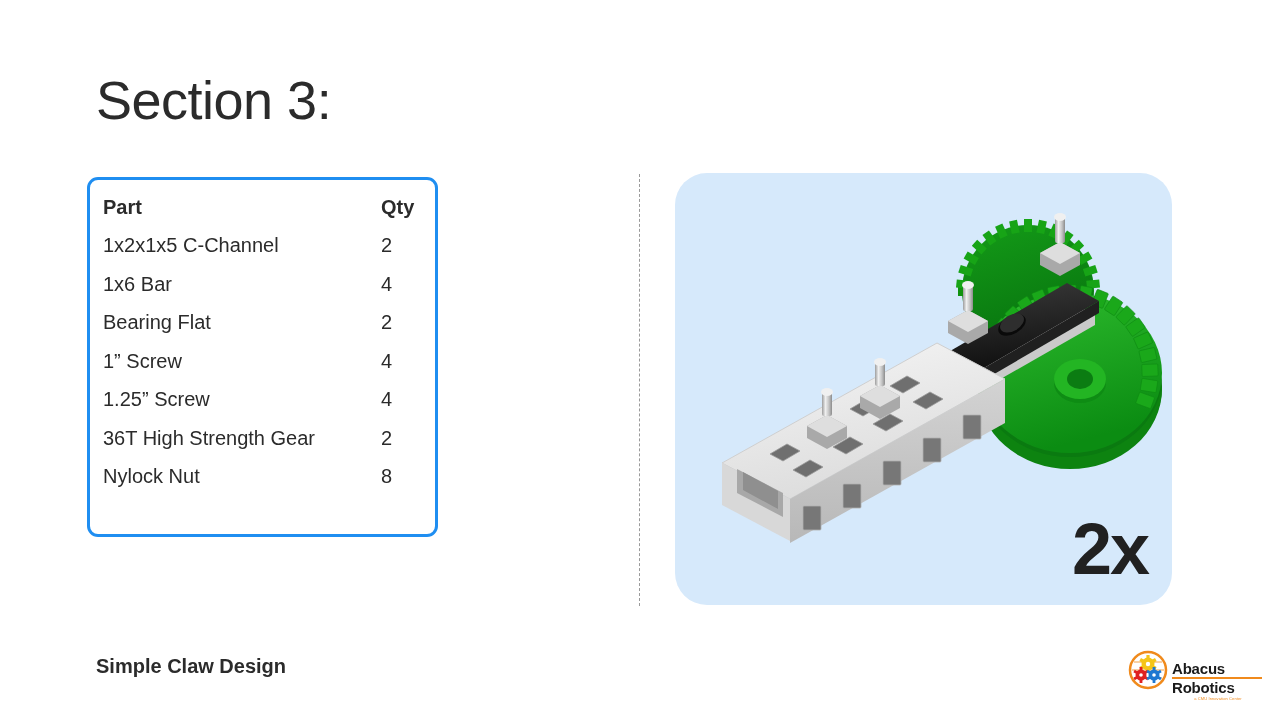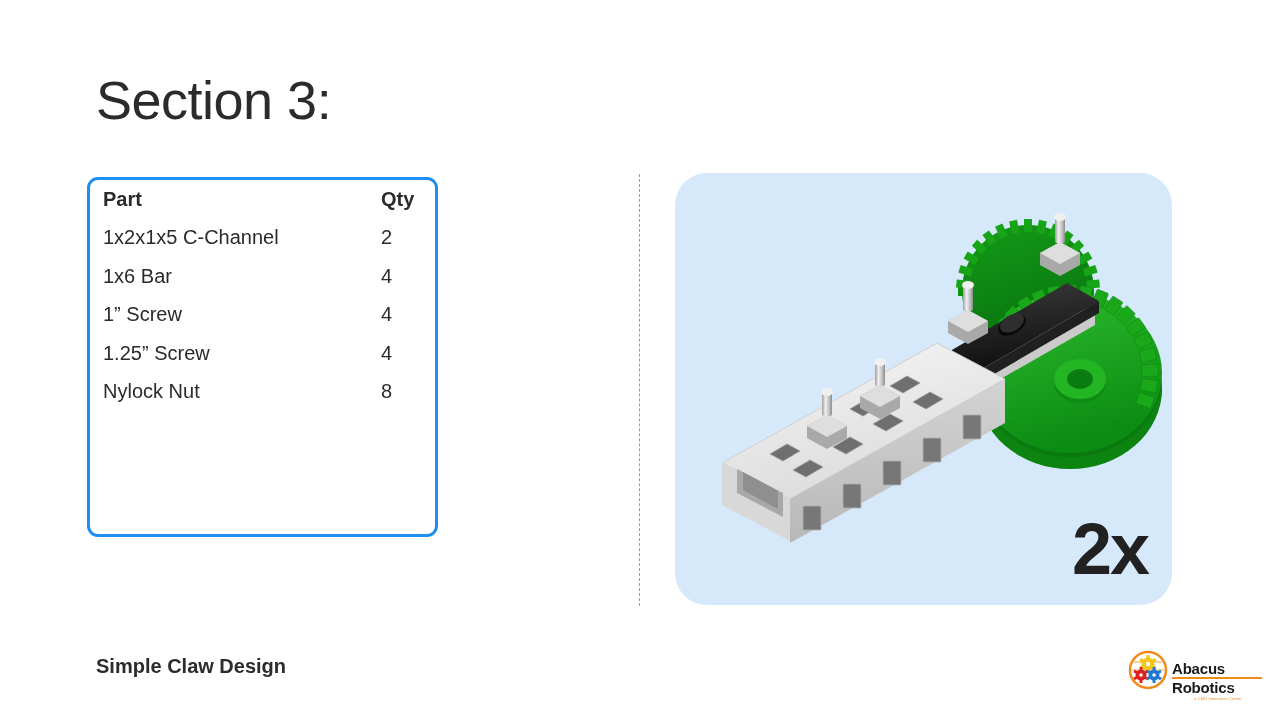--- a/index.html
+++ b/index.html
@@ -41,21 +41,21 @@
     width: 351px;
     height: 360px;
     border: 3px solid #1f8ef1;
     border-radius: 11px;
     box-sizing: border-box;
     background: #ffffff;
   }
   .parts-table {
     position: absolute;
     left: 0;
-    top: 0;
+    top: 8px;
     width: 100%;
     border-collapse: collapse;
     padding-left: 44px;
   }
   .parts-table th, .parts-table td {
     font-size: 20px;
     color: #2b2b2b;
     text-align: left;
     padding: 0;
     height: 38.5px;
@@ -187,26 +187,34 @@
       <tbody>
         <tr>
           <td class="col-part">1x2x1x5 C-Channel</td>
           <td class="col-qty">2</td>
         </tr>
         <tr>
           <td class="col-part">1x6 Bar</td>
           <td class="col-qty">4</td>
         </tr>
         <tr>
+          <td class="col-part">Bearing Flat</td>
+          <td class="col-qty">2</td>
+        </tr>
+        <tr>
           <td class="col-part">1” Screw</td>
           <td class="col-qty">4</td>
         </tr>
         <tr>
           <td class="col-part">1.25” Screw</td>
           <td class="col-qty">4</td>
+        </tr>
+        <tr>
+          <td class="col-part">36T High Strength Gear</td>
+          <td class="col-qty">2</td>
         </tr>
         <tr>
           <td class="col-part">Nylock Nut</td>
           <td class="col-qty">8</td>
         </tr>
       </tbody>
     </table>
   </div>
 
   <div class="divider"></div>

